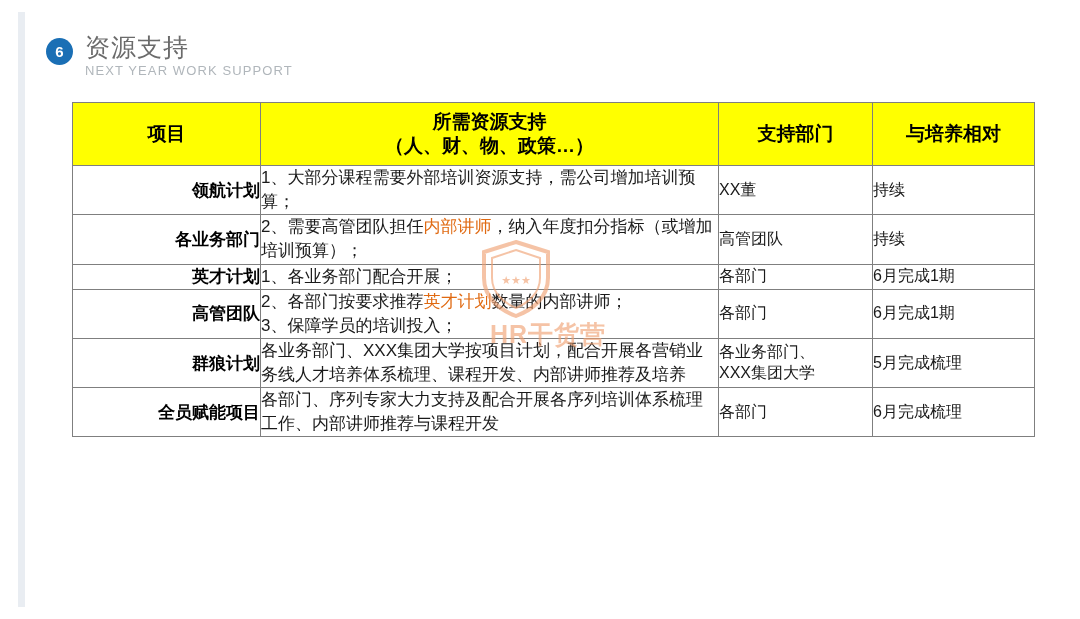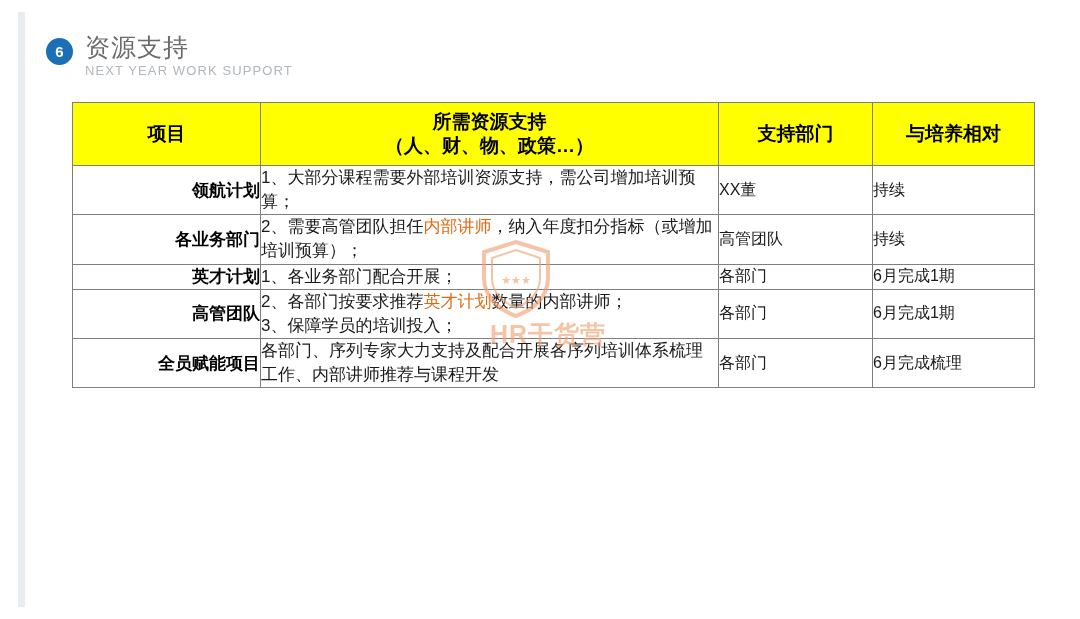--- a/index.html
+++ b/index.html
@@ -208,20 +208,29 @@
         <tr>
           <td class="proj">高管团队</td>
           <td class="desc">
             <div><span>2、各部门按要求推荐</span><span class="hl-orange">英才计划</span><span>数量的内部讲师；</span></div>
             <div>3、保障学员的培训投入；</div>
           </td>
           <td class="dept">各部门</td>
           <td class="time">6月完成1期</td>
         </tr>
 
+        <tr>
+          <td class="proj">群狼计划</td>
+          <td class="desc">各业务部门、XXX集团大学按项目计划，配合开展各营销业务线人才培养体系梳理、课程开发、内部讲师推荐及培养</td>
+          <td class="dept">
+            <div>各业务部门、</div>
+            <div>XXX集团大学</div>
+          </td>
+          <td class="time">5月完成梳理</td>
+        </tr>
 
         <tr>
           <td class="proj">全员赋能项目</td>
           <td class="desc">各部门、序列专家大力支持及配合开展各序列培训体系梳理工作、内部讲师推荐与课程开发</td>
           <td class="dept">各部门</td>
           <td class="time">6月完成梳理</td>
         </tr>
       </tbody>
     </table>
   </div>

